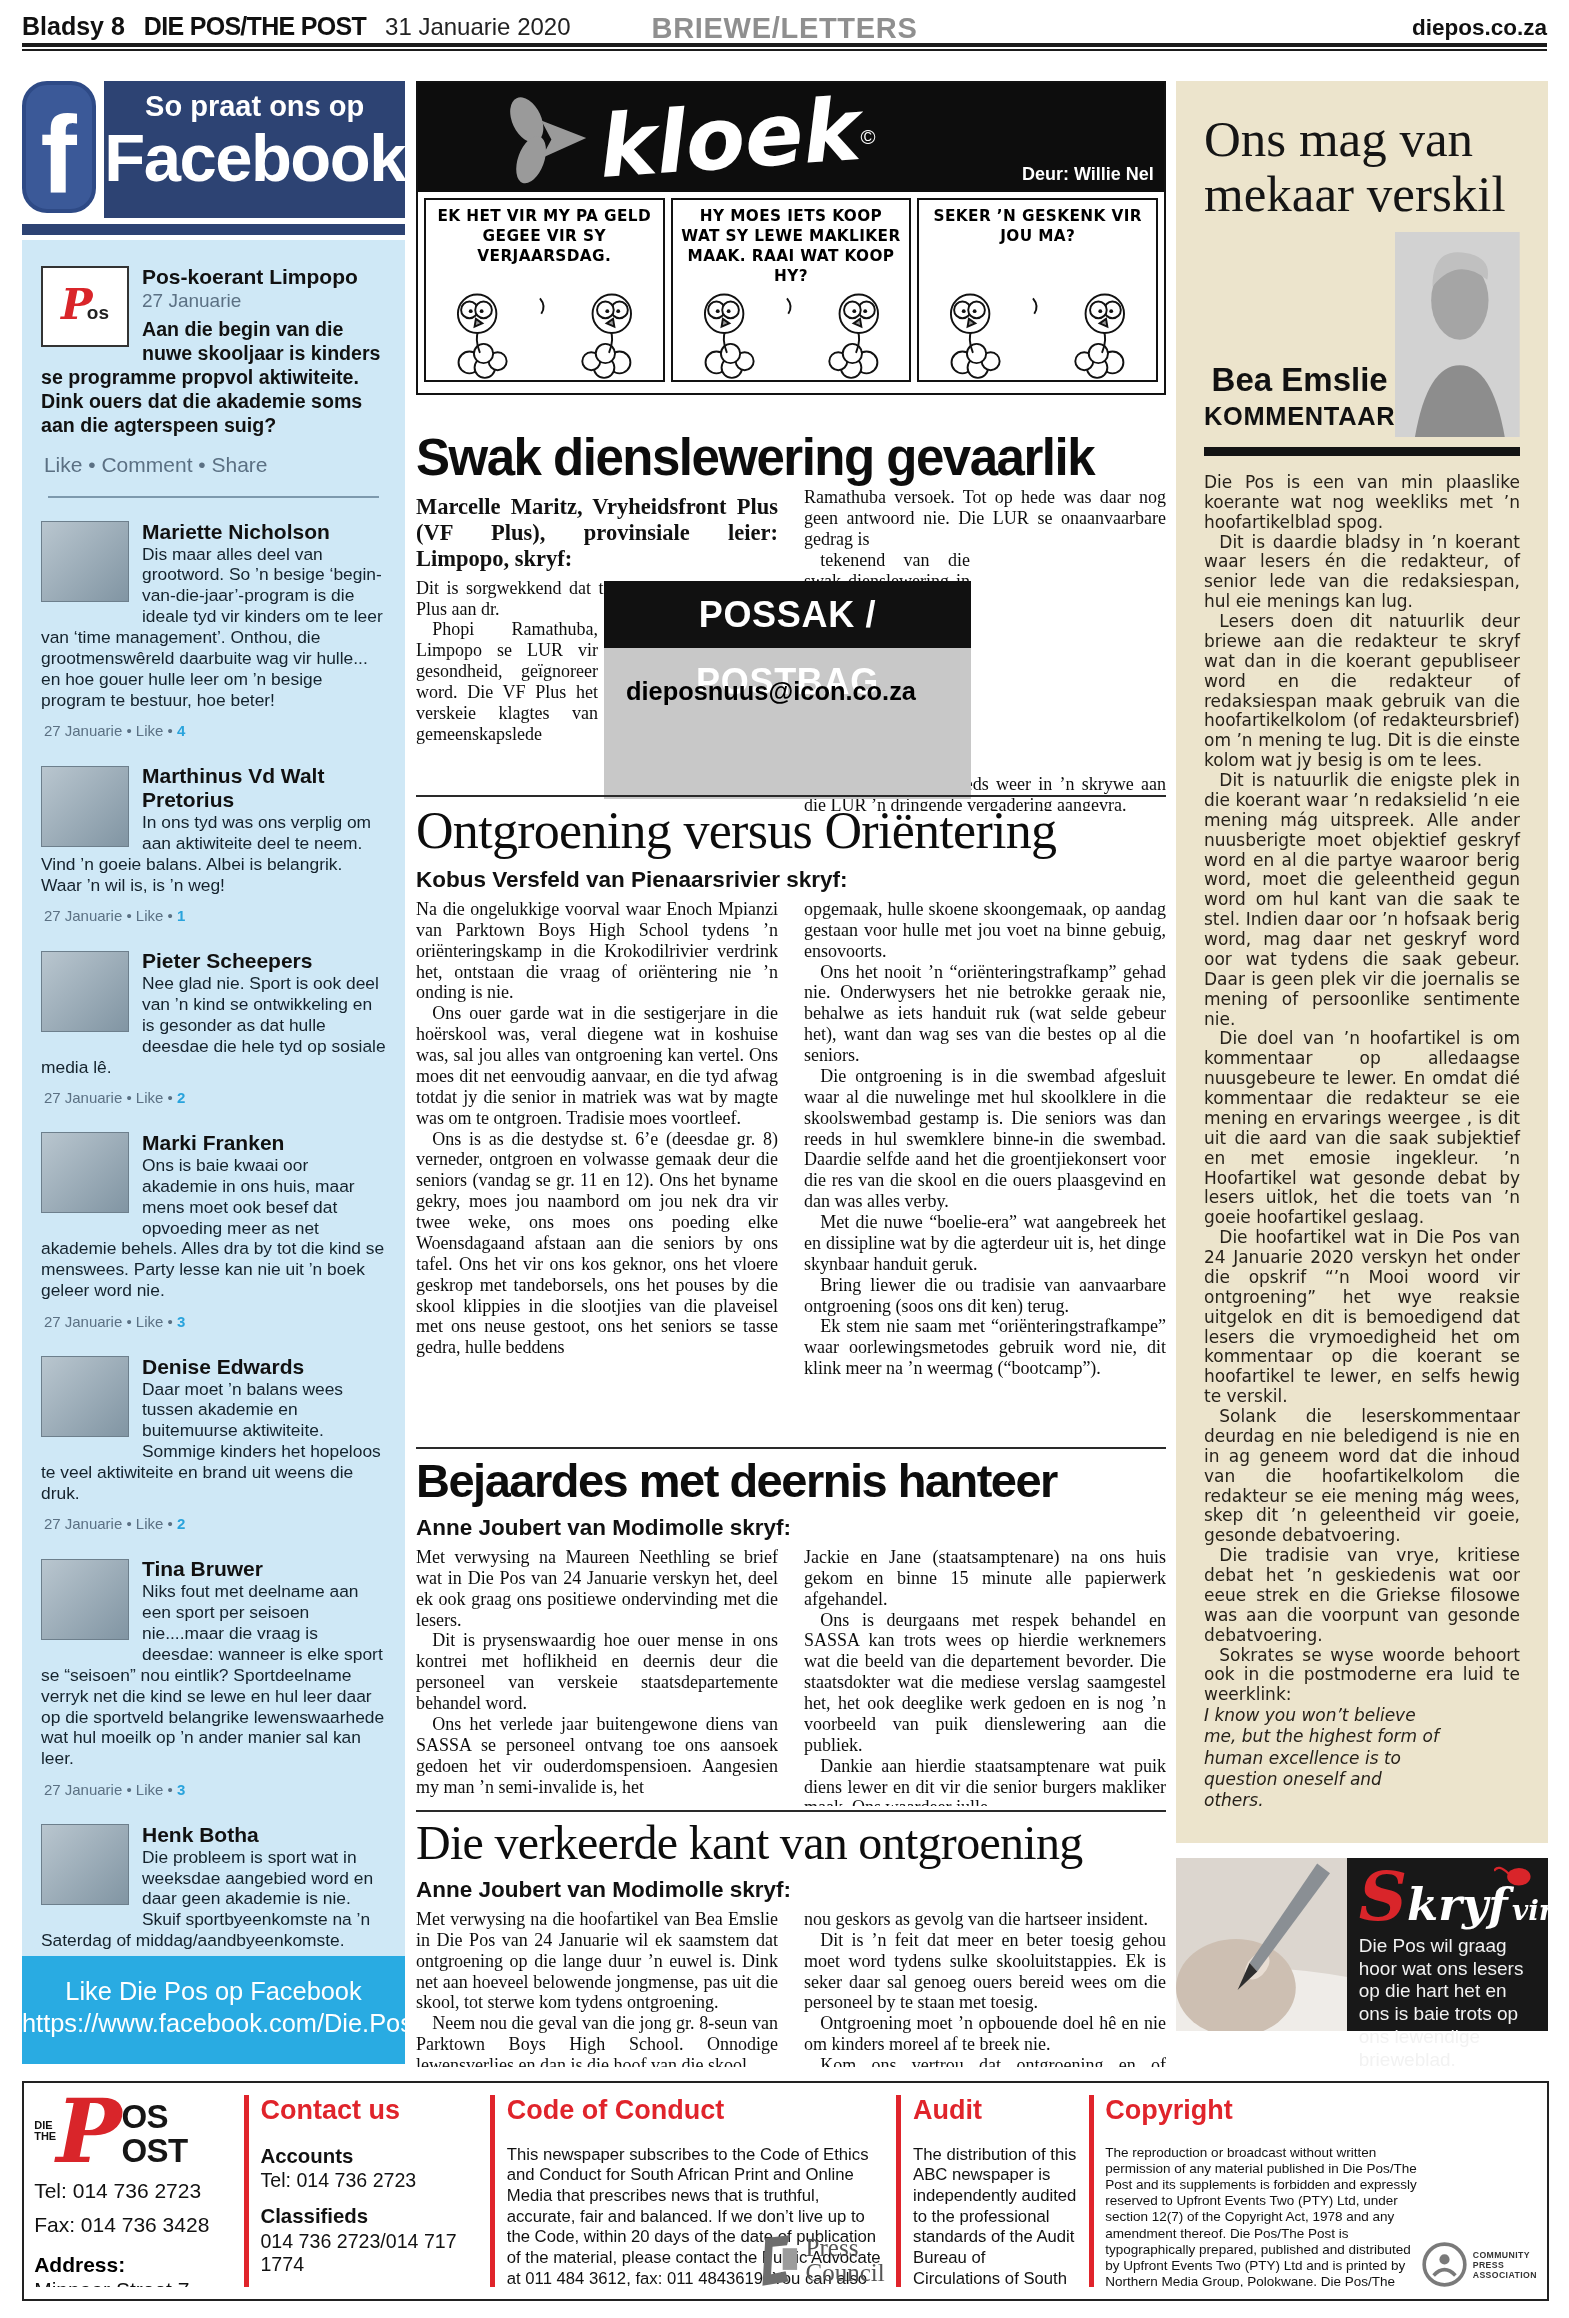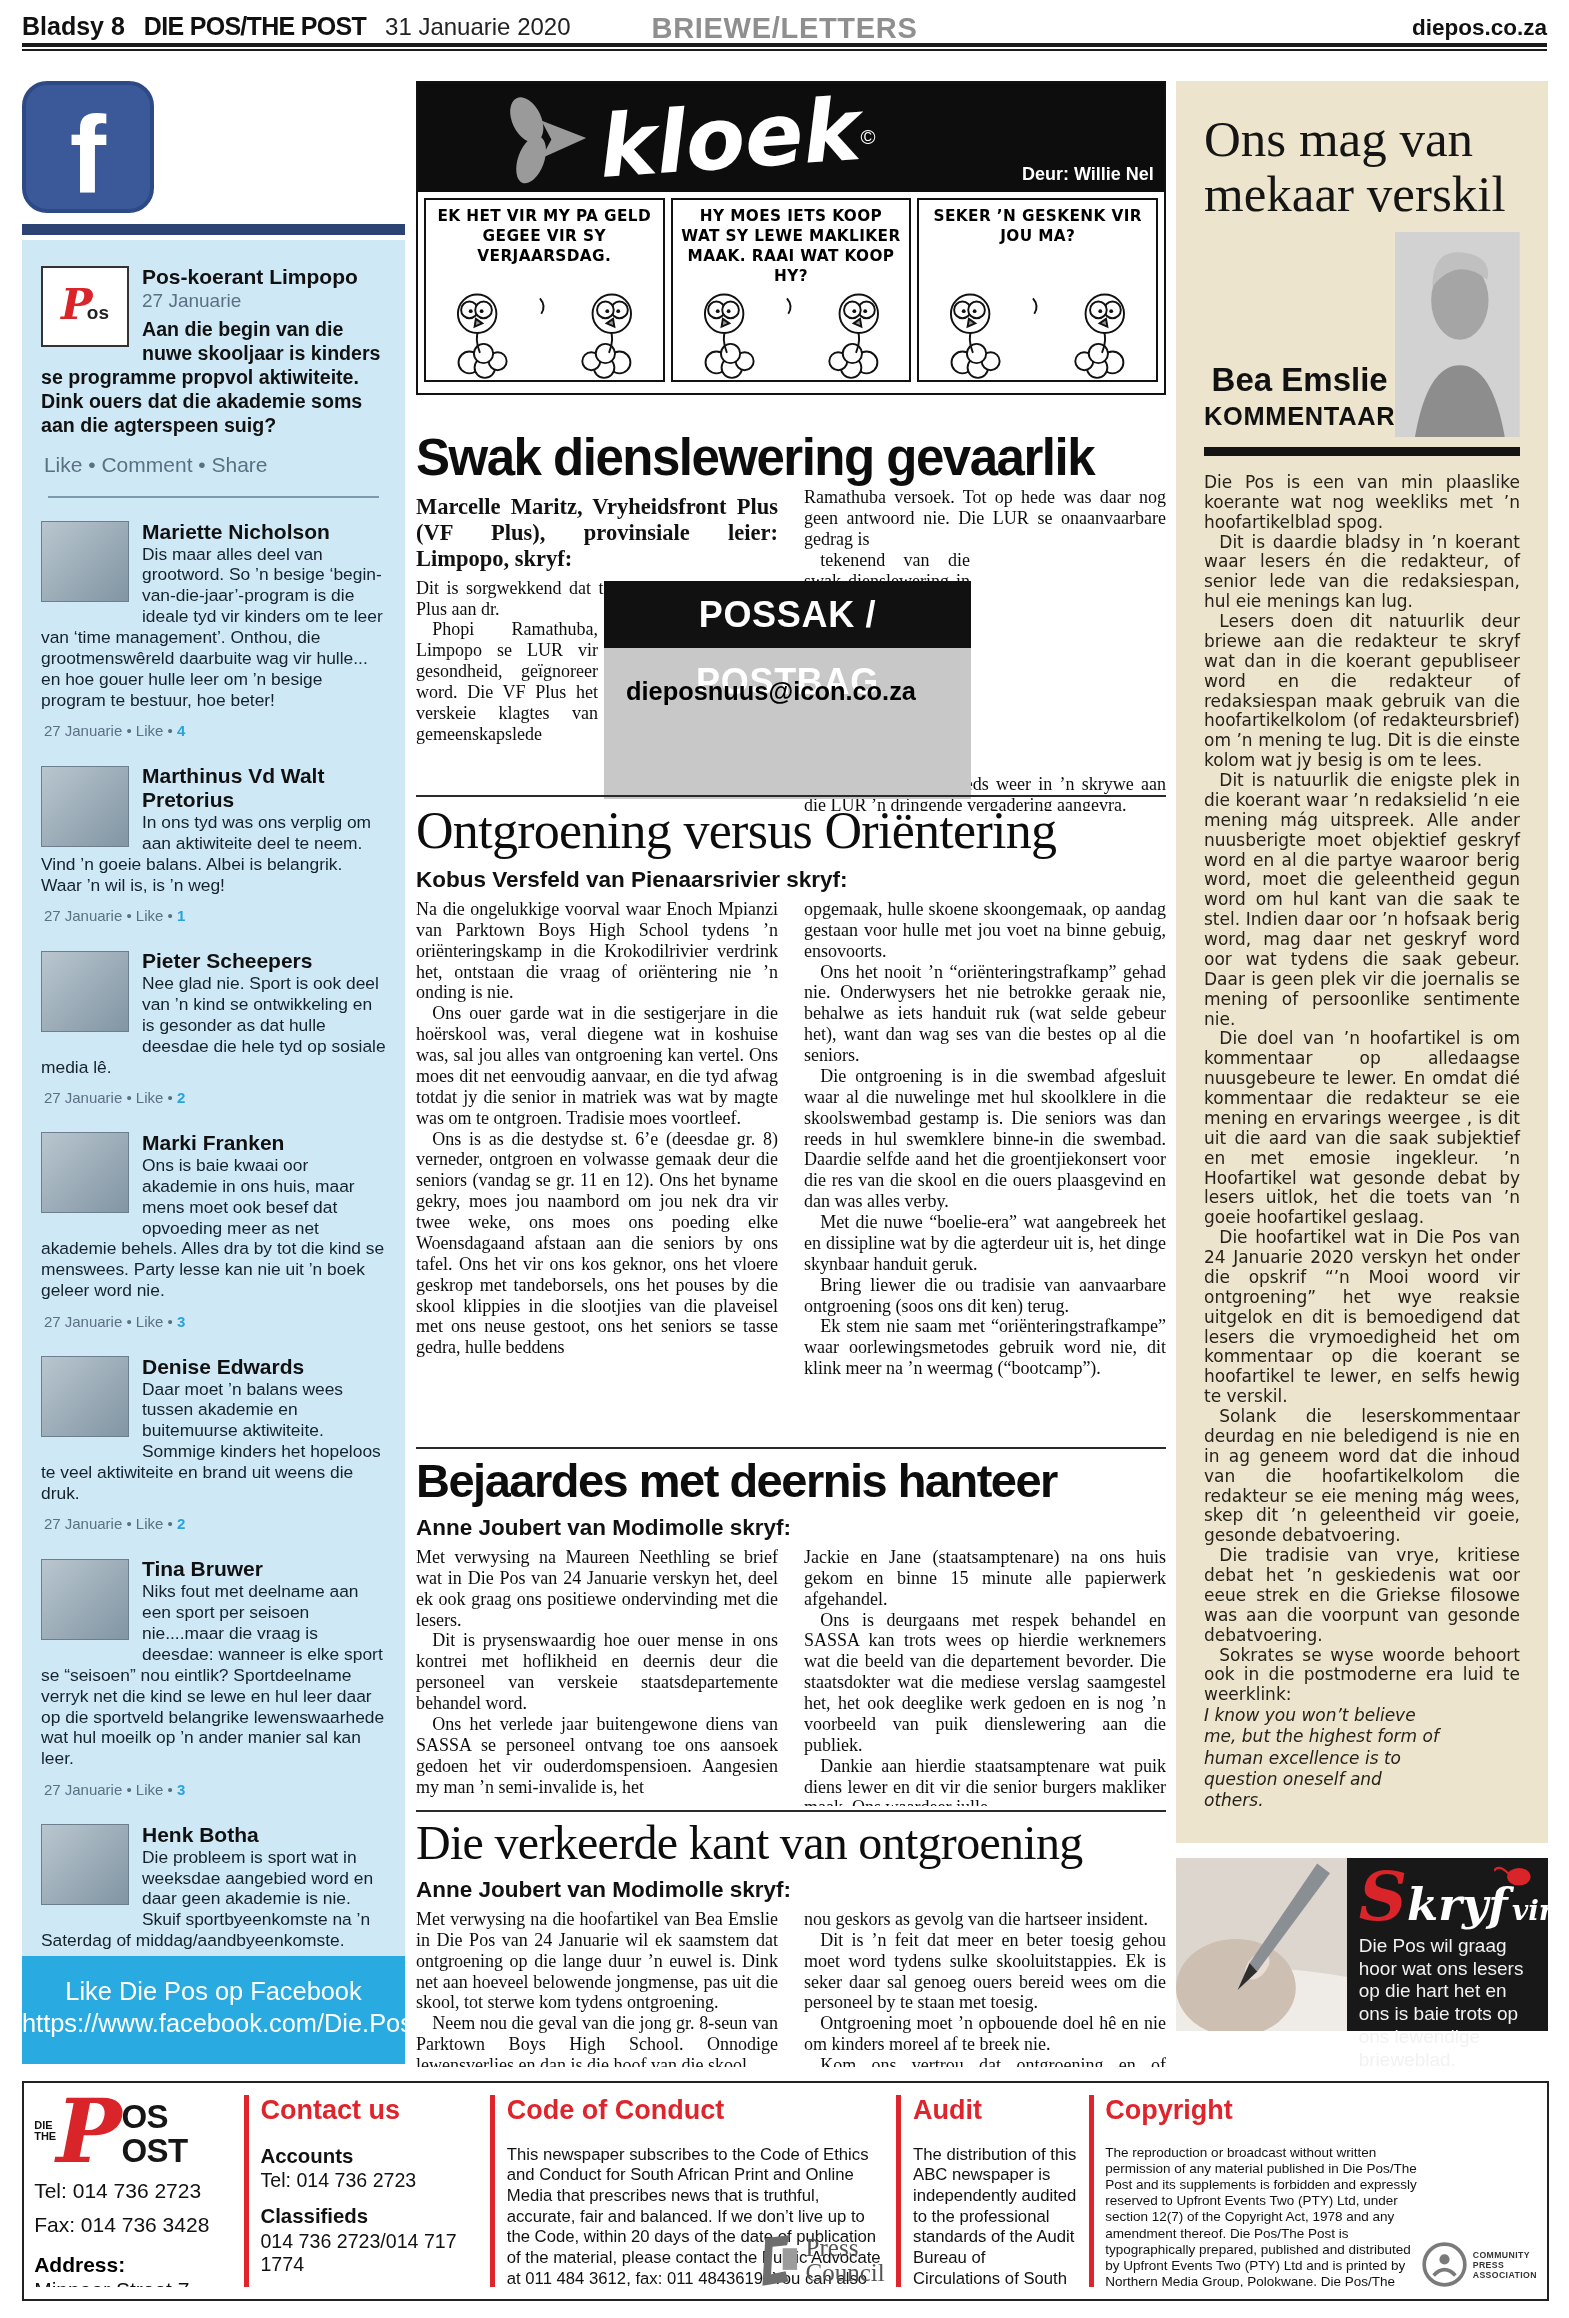--- a/index.html
+++ b/index.html
@@ -140,20 +140,24 @@
       <span class="mh-section">BRIEWE/LETTERS</span>
       <span class="mh-site">diepos.co.za</span>
     </div>
     <div class="rule-thick"></div>
     <div class="rule-thin"></div>
   </div>
 
   <div class="fb">
     <div class="fb-head">
       <div class="f-tile">f</div>
+      <div class="fb-banner">
+        <div class="fb-tagline">So praat ons op</div>
+        <div class="fb-brand">Facebook</div>
+      </div>
     </div>
     <div class="fb-strip"></div>
     <div class="fb-body">
       <div class="fb-post">
         <div class="fb-post-avatar"><span class="pos-script">P</span><span class="pos-os">os</span></div>
         <div class="fb-name">Pos-koerant Limpopo</div>
         <div class="fb-date">27 Januarie</div>
         <div class="fb-post-text">Aan die begin van die nuwe skooljaar is kinders se programme propvol aktiwiteite. Dink ouers dat die akademie soms aan die agterspeen suig?</div>
         <div class="fb-actions">Like • Comment • Share</div>
         <div class="fb-divider"></div>

